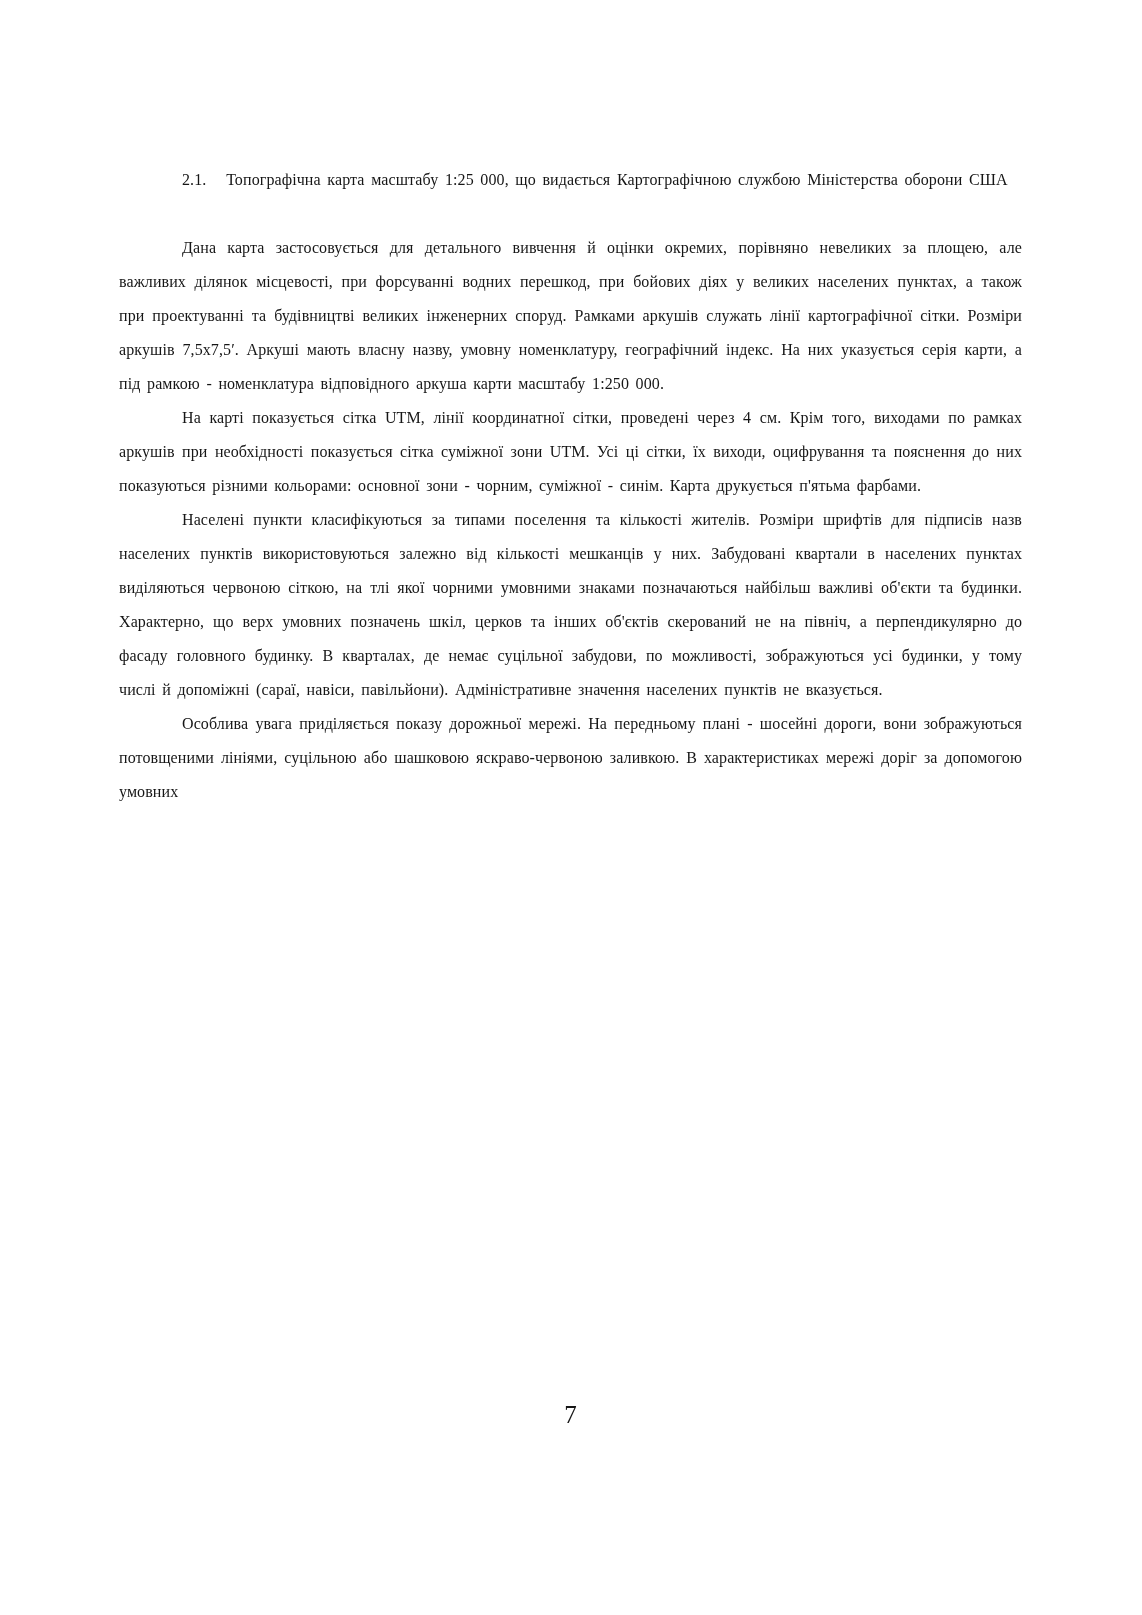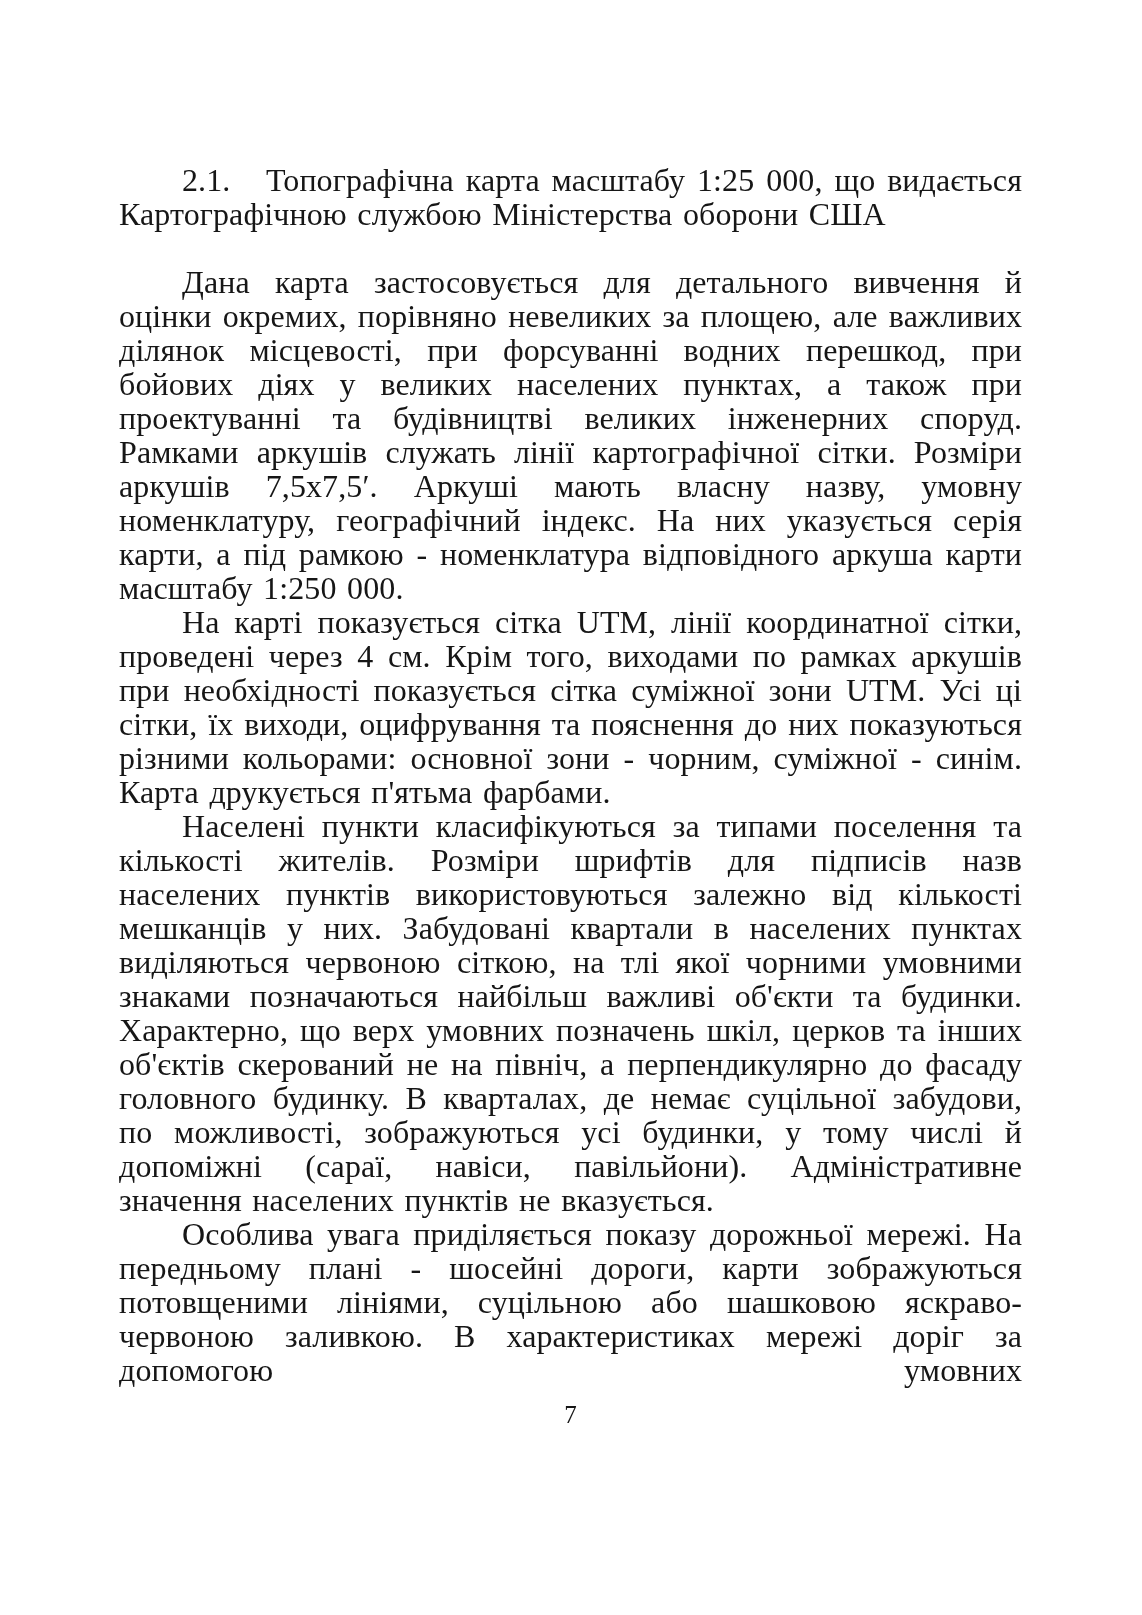--- a/index.html
+++ b/index.html
@@ -21,21 +21,21 @@
     background: #ffffff;
   }
   .text-block {
     position: absolute;
     left: 119px;
     top: 163px;
     width: 903px;
   }
   .text-block p {
     margin: 0;
-    font-size: 32px;
+    font-size: 16px;
     line-height: 34px;
     text-align: justify;
     text-indent: 63px;
     word-spacing: 2.5px;
     letter-spacing: 0.1px;
   }
   p.heading {
     margin-bottom: 34px;
   }
   p.para-last {
@@ -56,16 +56,16 @@
 </style>
 </head>
 <body>
 
 <div class="sheet">
   <div class="text-block">
     <p class="heading">2.1.&nbsp;&nbsp;&nbsp;Топографічна карта масштабу 1:25 000, що видається Картографічною службою Міністерства оборони США</p>
     <p class="para">Дана карта застосовується для детального вивчення й оцінки окремих, порівняно невеликих за площею, але важливих ділянок місцевості, при форсуванні водних перешкод, при бойових діях у великих населених пунктах, а також при проектуванні та будівництві великих інженерних споруд. Рамками аркушів служать лінії картографічної сітки. Розміри аркушів 7,5х7,5′. Аркуші мають власну назву, умовну номенклатуру, географічний індекс. На них указується серія карти, а під рамкою - номенклатура відповідного аркуша карти масштабу 1:250 000.</p>
     <p class="para">На карті показується сітка UTM, лінії координатної сітки, проведені через 4 см. Крім того, виходами по рамках аркушів при необхідності показується сітка суміжної зони UTM. Усі ці сітки, їх виходи, оцифрування та пояснення до них показуються різними кольорами: основної зони - чорним, суміжної - синім. Карта друкується п'ятьма фарбами.</p>
     <p class="para">Населені пункти класифікуються за типами поселення та кількості жителів. Розміри шрифтів для підписів назв населених пунктів використовуються залежно від кількості мешканців у них. Забудовані квартали в населених пунктах виділяються червоною сіткою, на тлі якої чорними умовними знаками позначаються найбільш важливі об'єкти та будинки. Характерно, що верх умовних позначень шкіл, церков та інших об'єктів скерований не на північ, а перпендикулярно до фасаду головного будинку. В кварталах, де немає суцільної забудови, по можливості, зображуються усі будинки, у тому числі й допоміжні (сараї, навіси, павільйони). Адміністративне значення населених пунктів не вказується.</p>
-    <p class="para para-last">Особлива увага приділяється показу дорожньої мережі. На передньому плані - шосейні дороги, карти зображуються потовщеними лініями, суцільною або шашковою яскраво-червоною заливкою. В характеристиках мережі доріг за допомогою умовних</p>
+    <p class="para para-last">Особлива увага приділяється показу дорожньої мережі. На передньому плані - шосейні дороги, вони зображуються потовщеними лініями, суцільною або шашковою яскраво-червоною заливкою. В характеристиках мережі доріг за допомогою умовних</p>
   </div>
   <div class="page-number">7</div>
 </div>
 
 </body></html>

